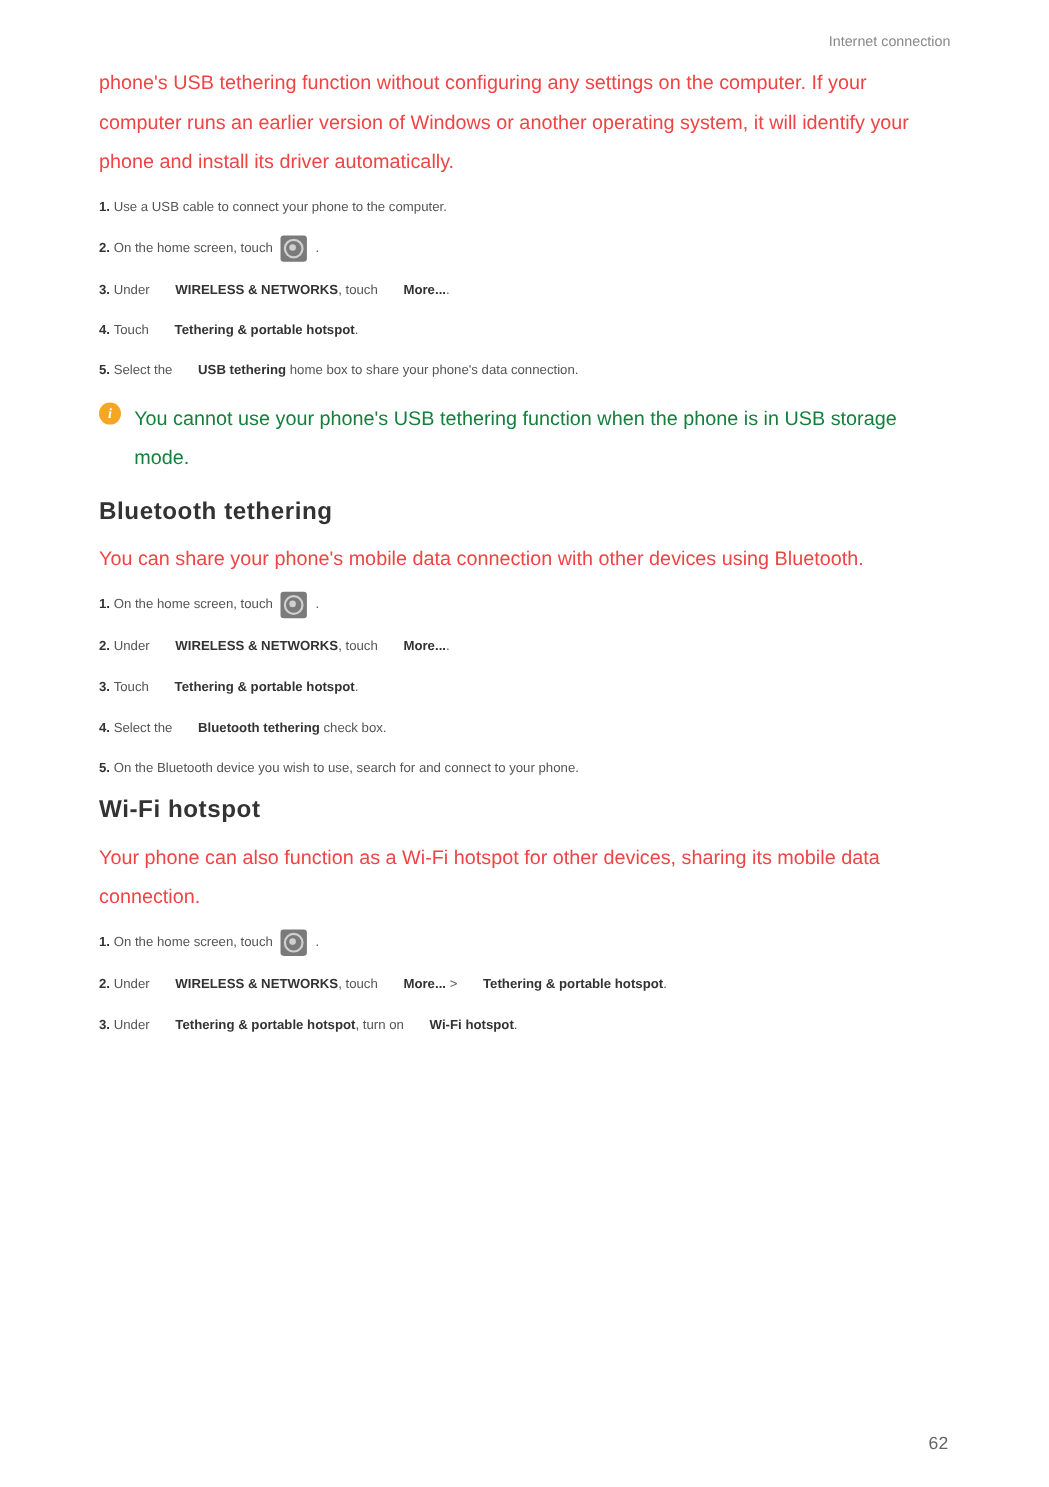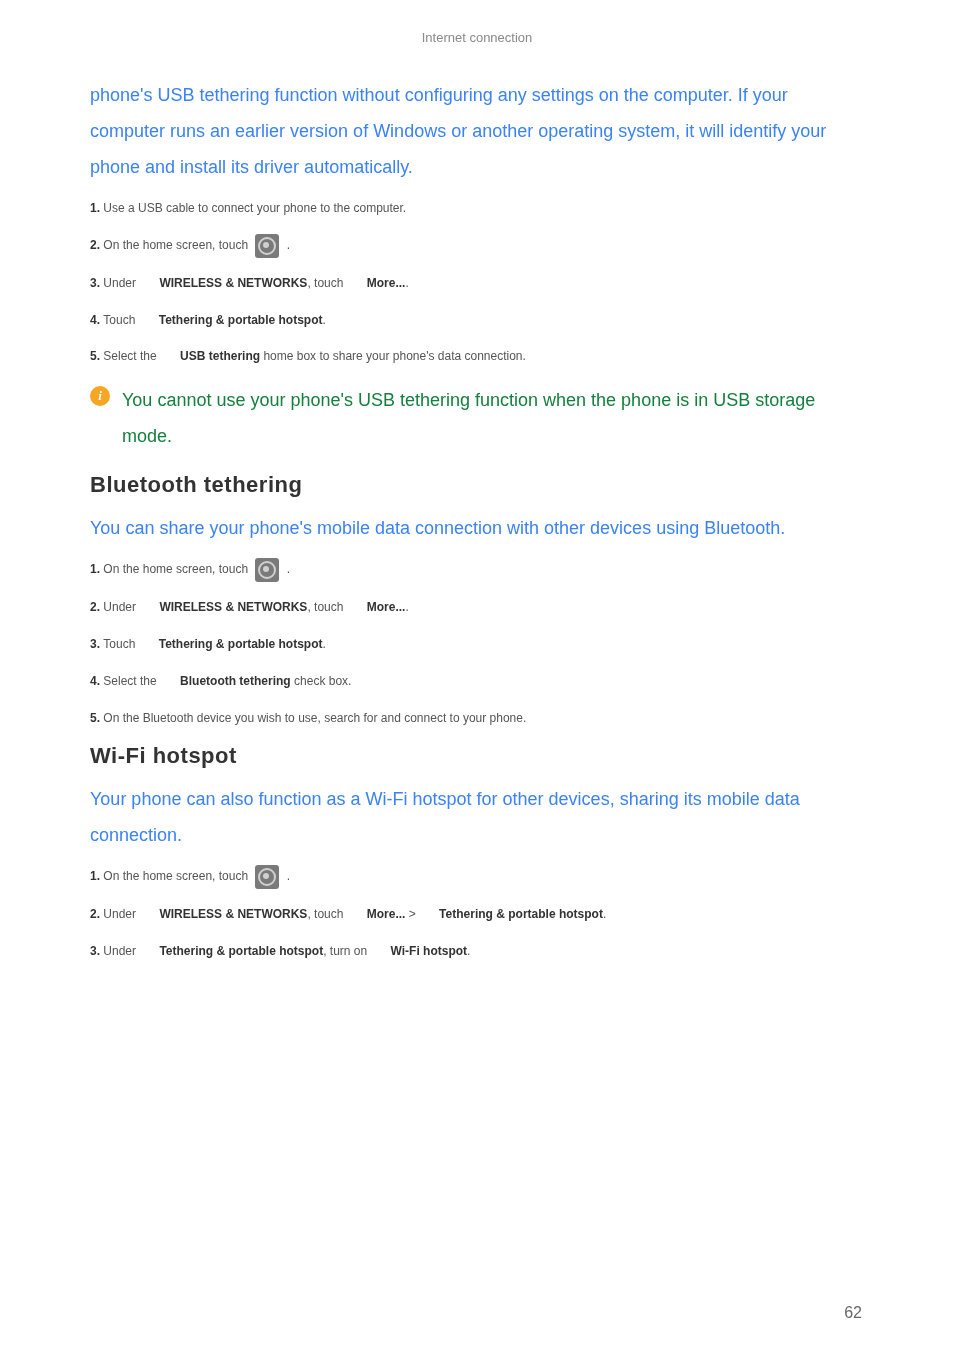--- a/index.html
+++ b/index.html
@@ -10,29 +10,29 @@
     body {
       width: 954px;
       height: 1352px;
       background: #ffffff;
       font-family: Arial, Helvetica, sans-serif;
       color: #555555;
       padding: 30px 90px 30px 90px;
       position: relative;
     }
     .header-text {
-      text-align: center;
+      text-align: right;
       font-size: 13px;
       color: #888888;
-      margin-bottom: 32px;
+      margin-bottom: 12px;
     }
     .body-para {
       font-size: 18px;
       line-height: 2.0;
-      color: #3b82f6;
+      color: #ef4444;
       margin-bottom: 12px;
     }
     .step-item {
       font-size: 12px;
       line-height: 1.9;
       color: #555555;
       margin-bottom: 14px;
       padding-left: 28px;
       text-indent: -28px;
     }

